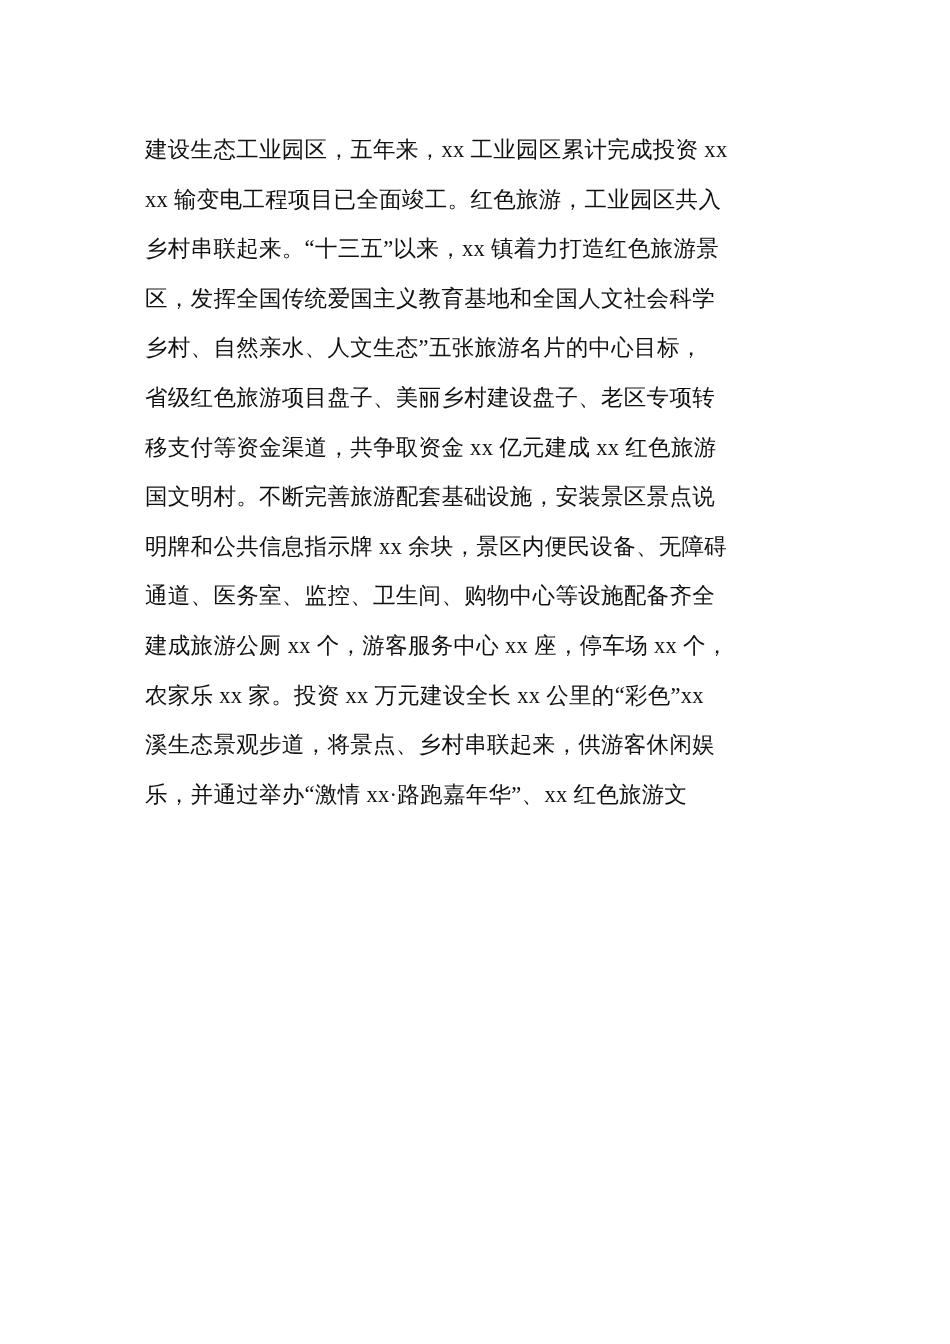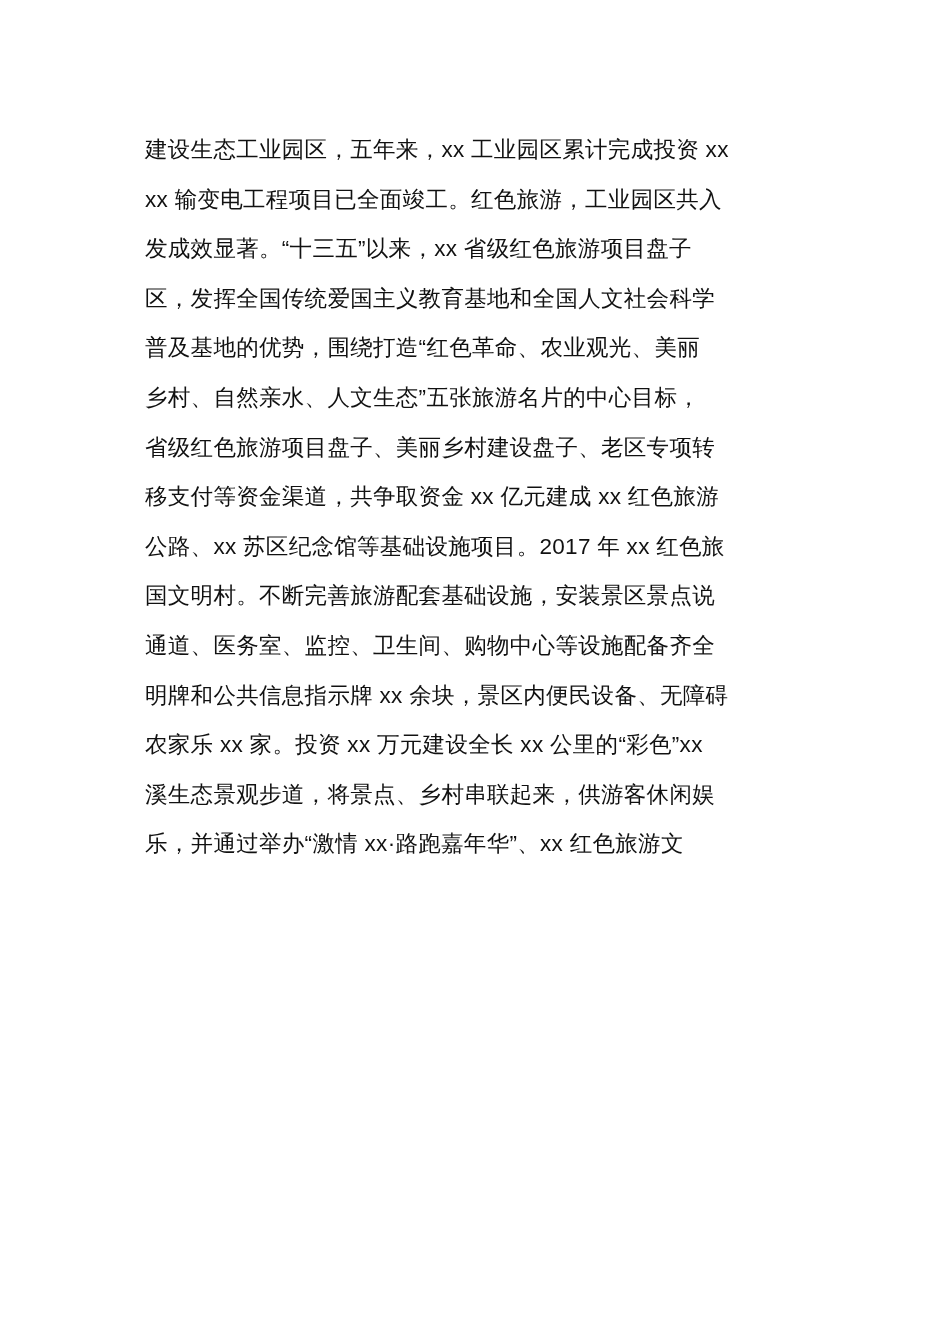--- a/index.html
+++ b/index.html
@@ -20,45 +20,44 @@
       width: 950px;
       height: 1344px;
       background: #ffffff;
     }
     .body-text {
       position: absolute;
       left: 145px;
       top: 128px;
       width: 680px;
       color: #111111;
-      font-family: Liberation Sans, sans-serif;
+      font-family: Liberation Serif, serif;
       font-size: 22.5px;
       letter-spacing: 0.3px;
     }
     .line {
       display: block;
       height: 49.6px;
       line-height: 44px;
       white-space: nowrap;
     }
   </style>
 </head>
 <body>
 
 <div class="page">
   <div class="body-text">
     <span class="line">建设生态工业园区，五年来，xx 工业园区累计完成投资 xx</span>
     <span class="line">xx 输变电工程项目已全面竣工。红色旅游，工业园区共入</span>
-    <span class="line">发成效显著。“十三五”以来，xx 省级红色旅游项目盘子</span>
+    <span class="line">乡村串联起来。“十三五”以来，xx 镇着力打造红色旅游景</span>
     <span class="line">区，发挥全国传统爱国主义教育基地和全国人文社会科学</span>
-    <span class="line">普及基地的优势，围绕打造“红色革命、农业观光、美丽</span>
     <span class="line">乡村、自然亲水、人文生态”五张旅游名片的中心目标，</span>
     <span class="line">省级红色旅游项目盘子、美丽乡村建设盘子、老区专项转</span>
     <span class="line">移支付等资金渠道，共争取资金 xx 亿元建成 xx 红色旅游</span>
-    <span class="line">公路、xx 苏区纪念馆等基础设施项目。2017 年 xx 红色旅</span>
     <span class="line">国文明村。不断完善旅游配套基础设施，安装景区景点说</span>
+    <span class="line">明牌和公共信息指示牌 xx 余块，景区内便民设备、无障碍</span>
     <span class="line">通道、医务室、监控、卫生间、购物中心等设施配备齐全</span>
-    <span class="line">明牌和公共信息指示牌 xx 余块，景区内便民设备、无障碍</span>
+    <span class="line">建成旅游公厕 xx 个，游客服务中心 xx 座，停车场 xx 个，</span>
     <span class="line">农家乐 xx 家。投资 xx 万元建设全长 xx 公里的“彩色”xx</span>
     <span class="line">溪生态景观步道，将景点、乡村串联起来，供游客休闲娱</span>
     <span class="line">乐，并通过举办“激情 xx·路跑嘉年华”、xx 红色旅游文</span>
   </div>
 </div>
 
 </body></html>

